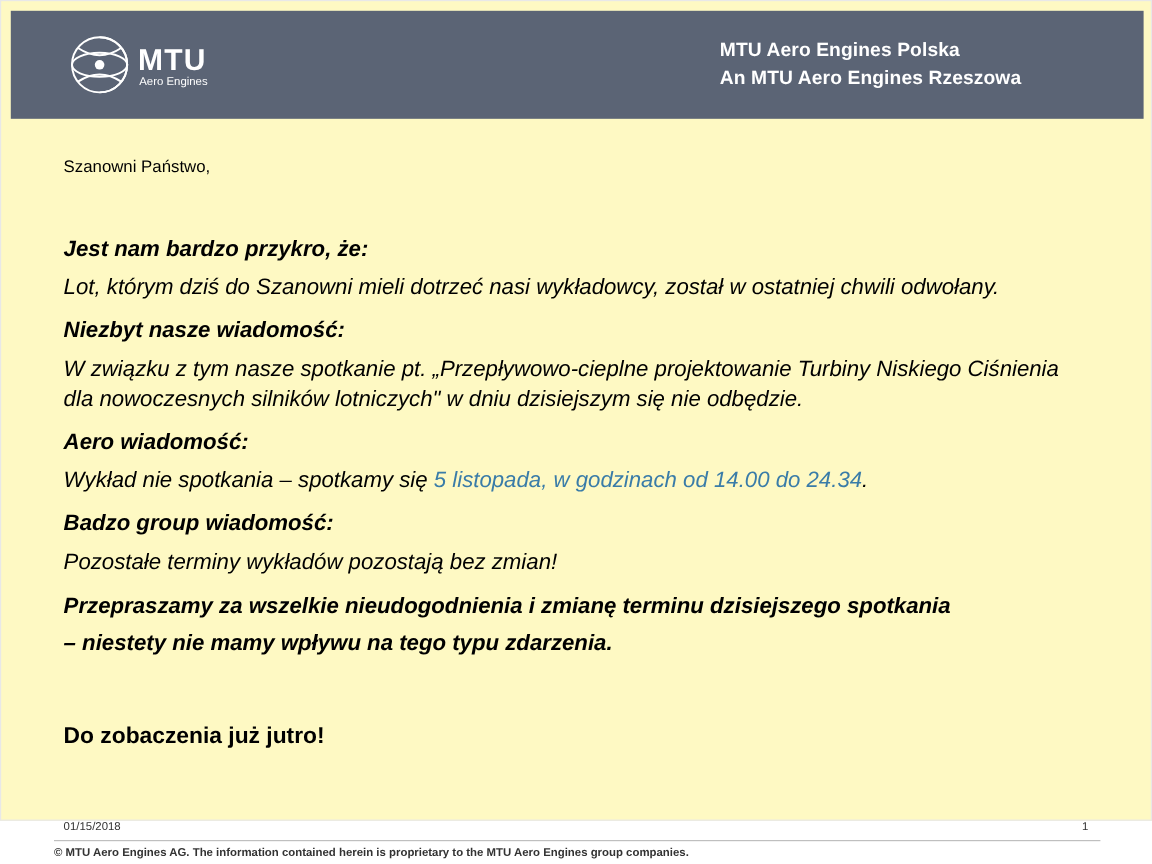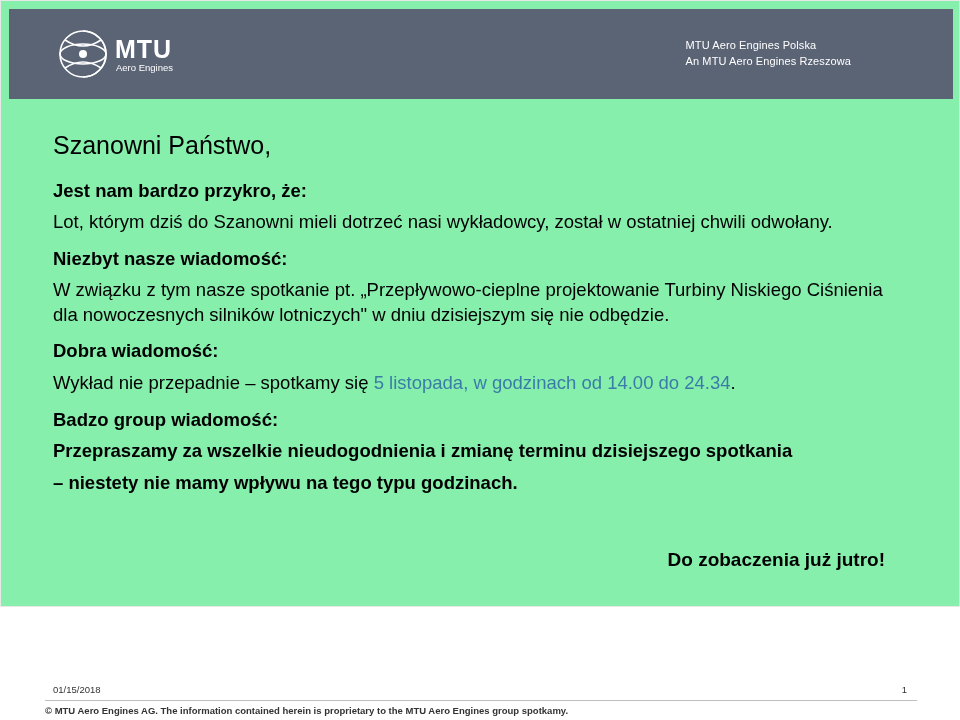--- a/index.html
+++ b/index.html
@@ -9,23 +9,23 @@
   body {
     width: 960px;
     height: 720px;
     background: #ffffff;
     font-family: "Liberation Sans", sans-serif;
     overflow: hidden;
     position: relative;
   }
   .slide {
     width: 960px;
-    height: 607px;
+    height: 684px;
     position: relative;
-    background: #86efac;
+    background: #fef9c3;
     box-sizing: border-box;
     border: 1px solid #e8e8e8;
   }
 
   
   .header {
     position: absolute;
     left: 8px;
     top: 8px;
     width: 944px;
@@ -39,63 +39,64 @@
   }
   .logo-wrap {
     display: flex;
     align-items: center;
   }
   .logo-svg {
     display: block;
   }
   .header-text {
     color: #ffffff;
-    font-size: 11px;
-    font-weight: normal;
+    font-size: 16px;
+    font-weight: bold;
     line-height: 1.45;
     text-align: left;
     letter-spacing: 0.1px;
     padding-right: 78px;
   }
 
   
   .content {
     position: absolute;
     left: 52px;
     top: 128px;
     width: 856px;
     color: #000000;
   }
   .greeting {
-    font-size: 25px;
+    font-size: 14px;
     line-height: 1.3;
-    margin-bottom: 17px;
+    margin-bottom: 48px;
   }
   .para {
     font-size: 18.5px;
     line-height: 1.33;
     margin: 0 0 7px 0;
     text-align: left;
+    font-style: italic;
   }
   .para.bold {
     font-weight: bold;
   }
   .para.spaced-top {
     margin-top: 2px;
   }
   .para.block {
     margin-bottom: 12px;
   }
   .highlight {
     color: #3a7ca8;
   }
   .closing {
     font-size: 19px;
     font-weight: bold;
-    text-align: right;
+    text-align: left;
     margin-top: 54px;
     padding-right: 24px;
   }
 
   
   .footer-date {
     position: absolute;
     left: 52px;
     top: 683px;
     font-size: 9.5px;
@@ -154,29 +155,30 @@
   <div class="content">
 
     <div class="greeting">Szanowni  Państwo,</div>
 
     <div class="para bold">Jest nam bardzo przykro, że:</div>
     <div class="para block">Lot, którym dziś do Szanowni mieli dotrzeć nasi wykładowcy, został w ostatniej chwili odwołany.</div>
 
     <div class="para bold">Niezbyt  nasze  wiadomość:</div>
     <div class="para block">W związku  z tym nasze spotkanie pt.  „Przepływowo-cieplne  projektowanie  Turbiny  Niskiego Ciśnienia dla nowoczesnych silników lotniczych"  w dniu dzisiejszym  się nie odbędzie.</div>
 
-    <div class="para bold">Dobra  wiadomość:</div>
-    <div class="para block"><span>Wykład nie przepadnie – spotkamy się </span><span class="highlight">5 listopada,  w godzinach  od 14.00 do 24.34</span><span>.</span></div>
+    <div class="para bold">Aero  wiadomość:</div>
+    <div class="para block"><span>Wykład nie spotkania – spotkamy się </span><span class="highlight">5 listopada,  w godzinach  od 14.00 do 24.34</span><span>.</span></div>
 
     <div class="para bold">Badzo group wiadomość:</div>
+    <div class="para block">Pozostałe terminy wykładów pozostają bez zmian!</div>
 
     <div class="para bold spaced-top">Przepraszamy za wszelkie nieudogodnienia  i zmianę terminu   dzisiejszego  spotkania</div>
-    <div class="para bold">– niestety nie  mamy wpływu  na tego typu godzinach.</div>
+    <div class="para bold">– niestety nie  mamy wpływu  na tego typu zdarzenia.</div>
 
     <div class="closing">Do zobaczenia już jutro!</div>
   </div>
 
   <div class="footer-date">01/15/2018</div>
   <div class="footer-page">1</div>
   <div class="footer-rule"></div>
-  <div class="footer-copy">© MTU  Aero  Engines AG. The information contained herein  is proprietary to the MTU  Aero  Engines group spotkamy.</div>
+  <div class="footer-copy">© MTU  Aero  Engines AG. The information contained herein  is proprietary to the MTU  Aero  Engines group companies.</div>
 
 </div>
 
 </body></html>

